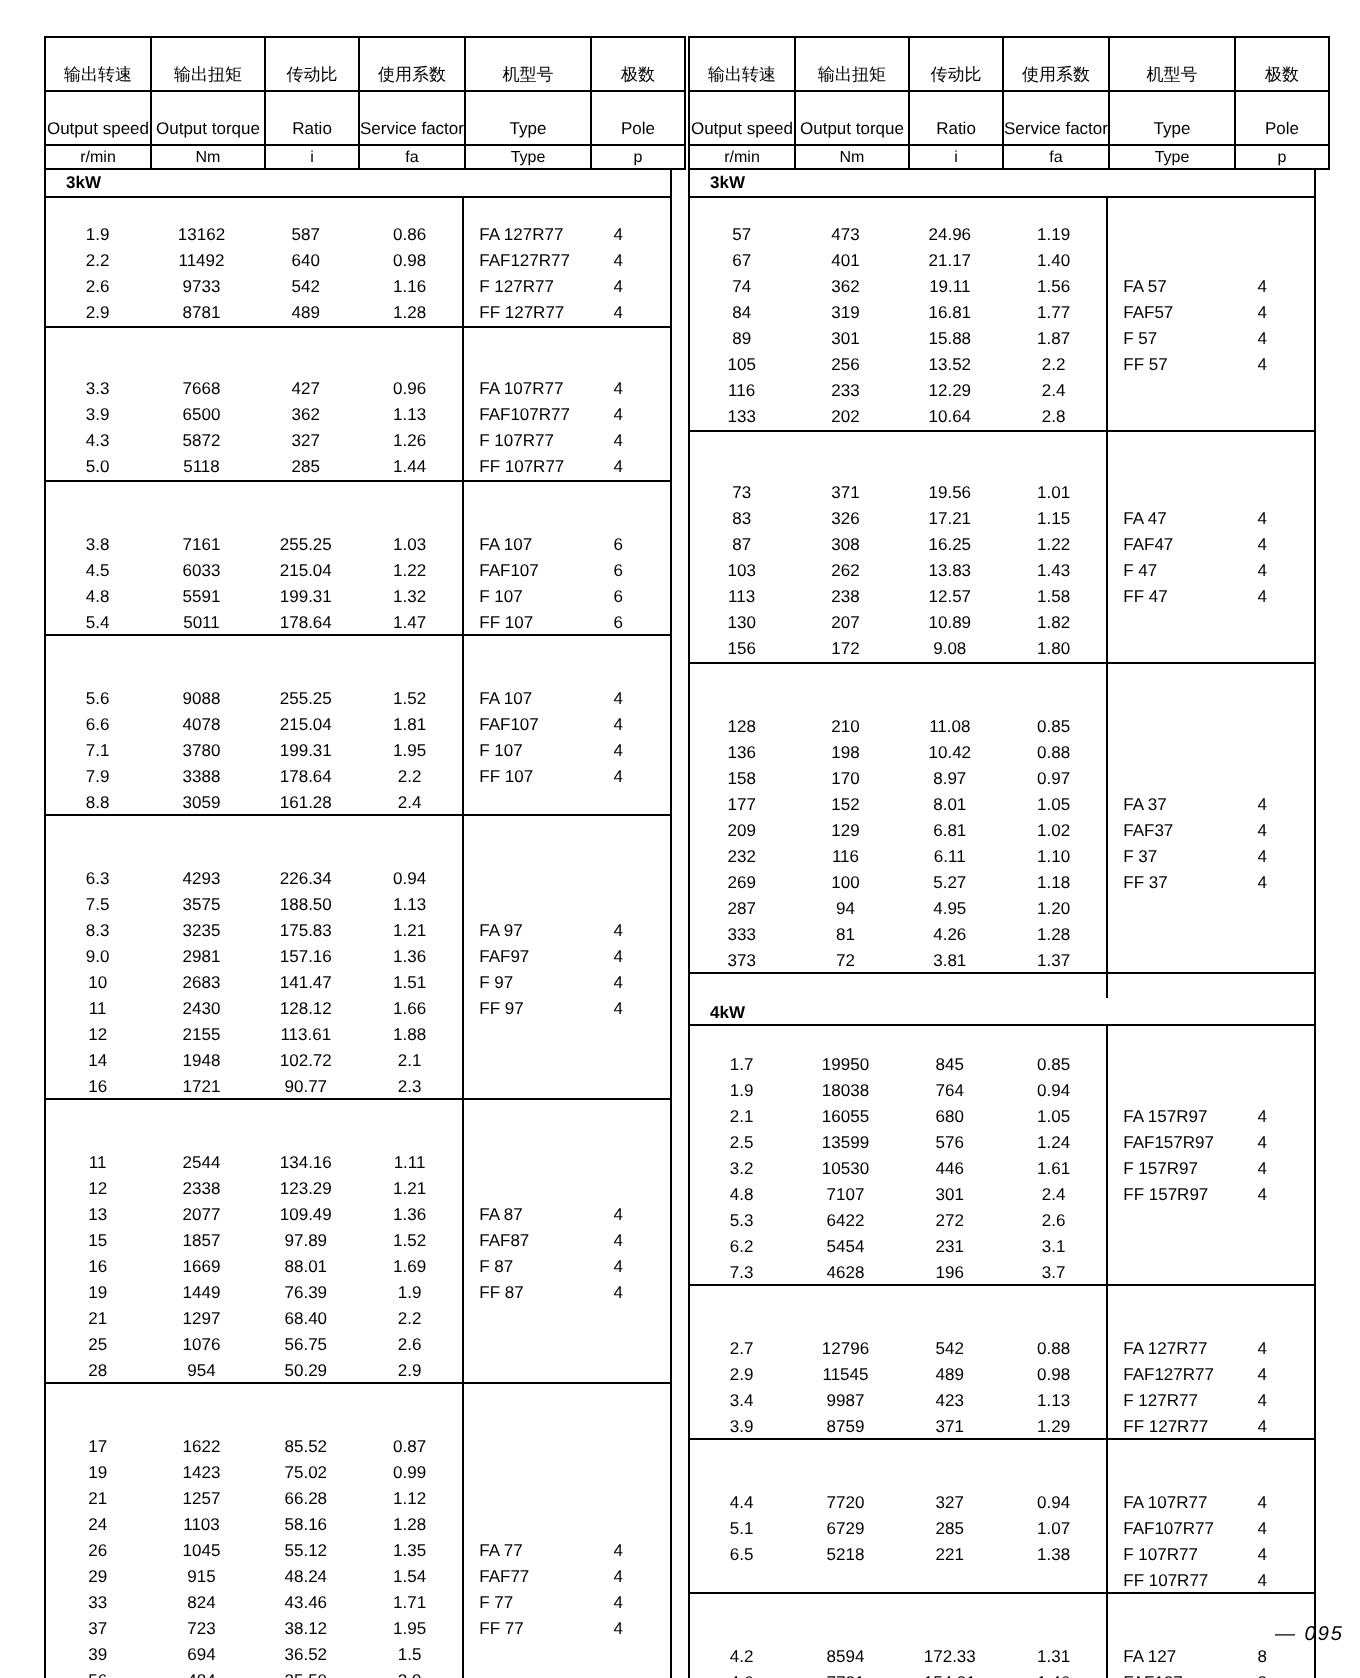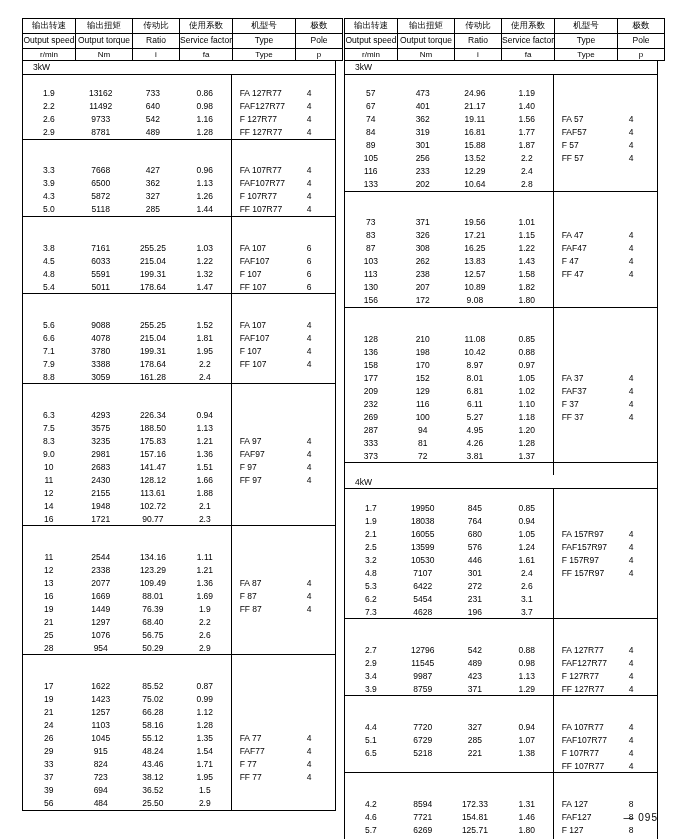--- a/index.html
+++ b/index.html
@@ -21,21 +21,21 @@
   .cols > tbody > tr > td{vertical-align:top;padding:0;}
   .gap{width:8px;}
 
   
   .hdr{width:314px;table-layout:fixed;border-collapse:collapse;}
   .hdr td{
     border:1px solid #000;
     text-align:center;
     font-size:8.5px;
     line-height:1.15;
-    padding:2px 0 2px 0;
+    padding:14px 0 2px 0;
   }
   .hdr .cn{font-size:8.5px;}
   .hdr .en{font-size:8.5px;}
   .hdr .unit td{font-size:8px;padding:1px 0;margin-left:33px;}
   .c1{width:52px}.c2{width:56px}.c3{width:46px}.c4{width:52px}.c5{width:62px}.c6{width:46px}
 
   
   .blk{
     width:314px;table-layout:fixed;border-collapse:collapse;
     border-left:1px solid #000;border-right:1px solid #000;border-bottom:1px solid #000;
@@ -47,30 +47,31 @@
     height:13px;
   }
   .b1{width:52px;text-align:center;}
   .b2{width:56px;text-align:center;}
   .b3{width:46px;text-align:center;}
   .b4{width:52px;text-align:center;}
   .b5{width:62px;text-align:left;padding-left:8px !important;border-left:1px solid #000;}
   .b6{width:46px;text-align:center;}
   .sep{border-bottom:1px solid #000;}
   .title-cell{
-    font-size:12px;font-weight:normal;text-align:left;padding-left:10px !important;
+    font-size:12px;font-weight:bold;text-align:left;padding-left:10px !important;
     height:20px;
   }
   .pad-row td{height:4px;}
 
   .footer{
     position:absolute;
-    right:22px;bottom:16px;
+    right:8px;bottom:16px;
     font-size:10px;
     letter-spacing:1px;
+    font-style:italic;
   }
 </style>
 </head>
 <body>
 
 <div class="page">
   <table class="cols">
       <tbody>
         <tr>
     <td>
@@ -111,21 +112,21 @@
                   <td class="">&nbsp;</td>
                   <td class="">&nbsp;</td>
                   <td class="">&nbsp;</td>
                   <td class="">&nbsp;</td>
                   <td class="b5">&nbsp;</td>
                   <td class="">&nbsp;</td>
                 </tr>
                 <tr>
                   <td class="b1">1.9</td>
                   <td class="b2">13162</td>
-                  <td class="b3">733</td>
+                  <td class="b3">587</td>
                   <td class="b4">0.86</td>
                   <td class="b5">FA 127R77</td>
                   <td class="b6">4</td>
                 </tr>
                 <tr>
                   <td class="b1">2.2</td>
                   <td class="b2">11492</td>
                   <td class="b3">640</td>
                   <td class="b4">0.98</td>
                   <td class="b5">FAF127R77</td>
@@ -418,20 +419,28 @@
                   <td class="b4">1.21</td>
                   <td class="b5">&nbsp;</td>
                   <td class="b6">&nbsp;</td>
                 </tr>
                 <tr>
                   <td class="b1">13</td>
                   <td class="b2">2077</td>
                   <td class="b3">109.49</td>
                   <td class="b4">1.36</td>
                   <td class="b5">FA  87</td>
+                  <td class="b6">4</td>
+                </tr>
+                <tr>
+                  <td class="b1">15</td>
+                  <td class="b2">1857</td>
+                  <td class="b3">97.89</td>
+                  <td class="b4">1.52</td>
+                  <td class="b5">FAF87</td>
                   <td class="b6">4</td>
                 </tr>
                 <tr>
                   <td class="b1">16</td>
                   <td class="b2">1669</td>
                   <td class="b3">88.01</td>
                   <td class="b4">1.69</td>
                   <td class="b5">F   87</td>
                   <td class="b6">4</td>
                 </tr>

